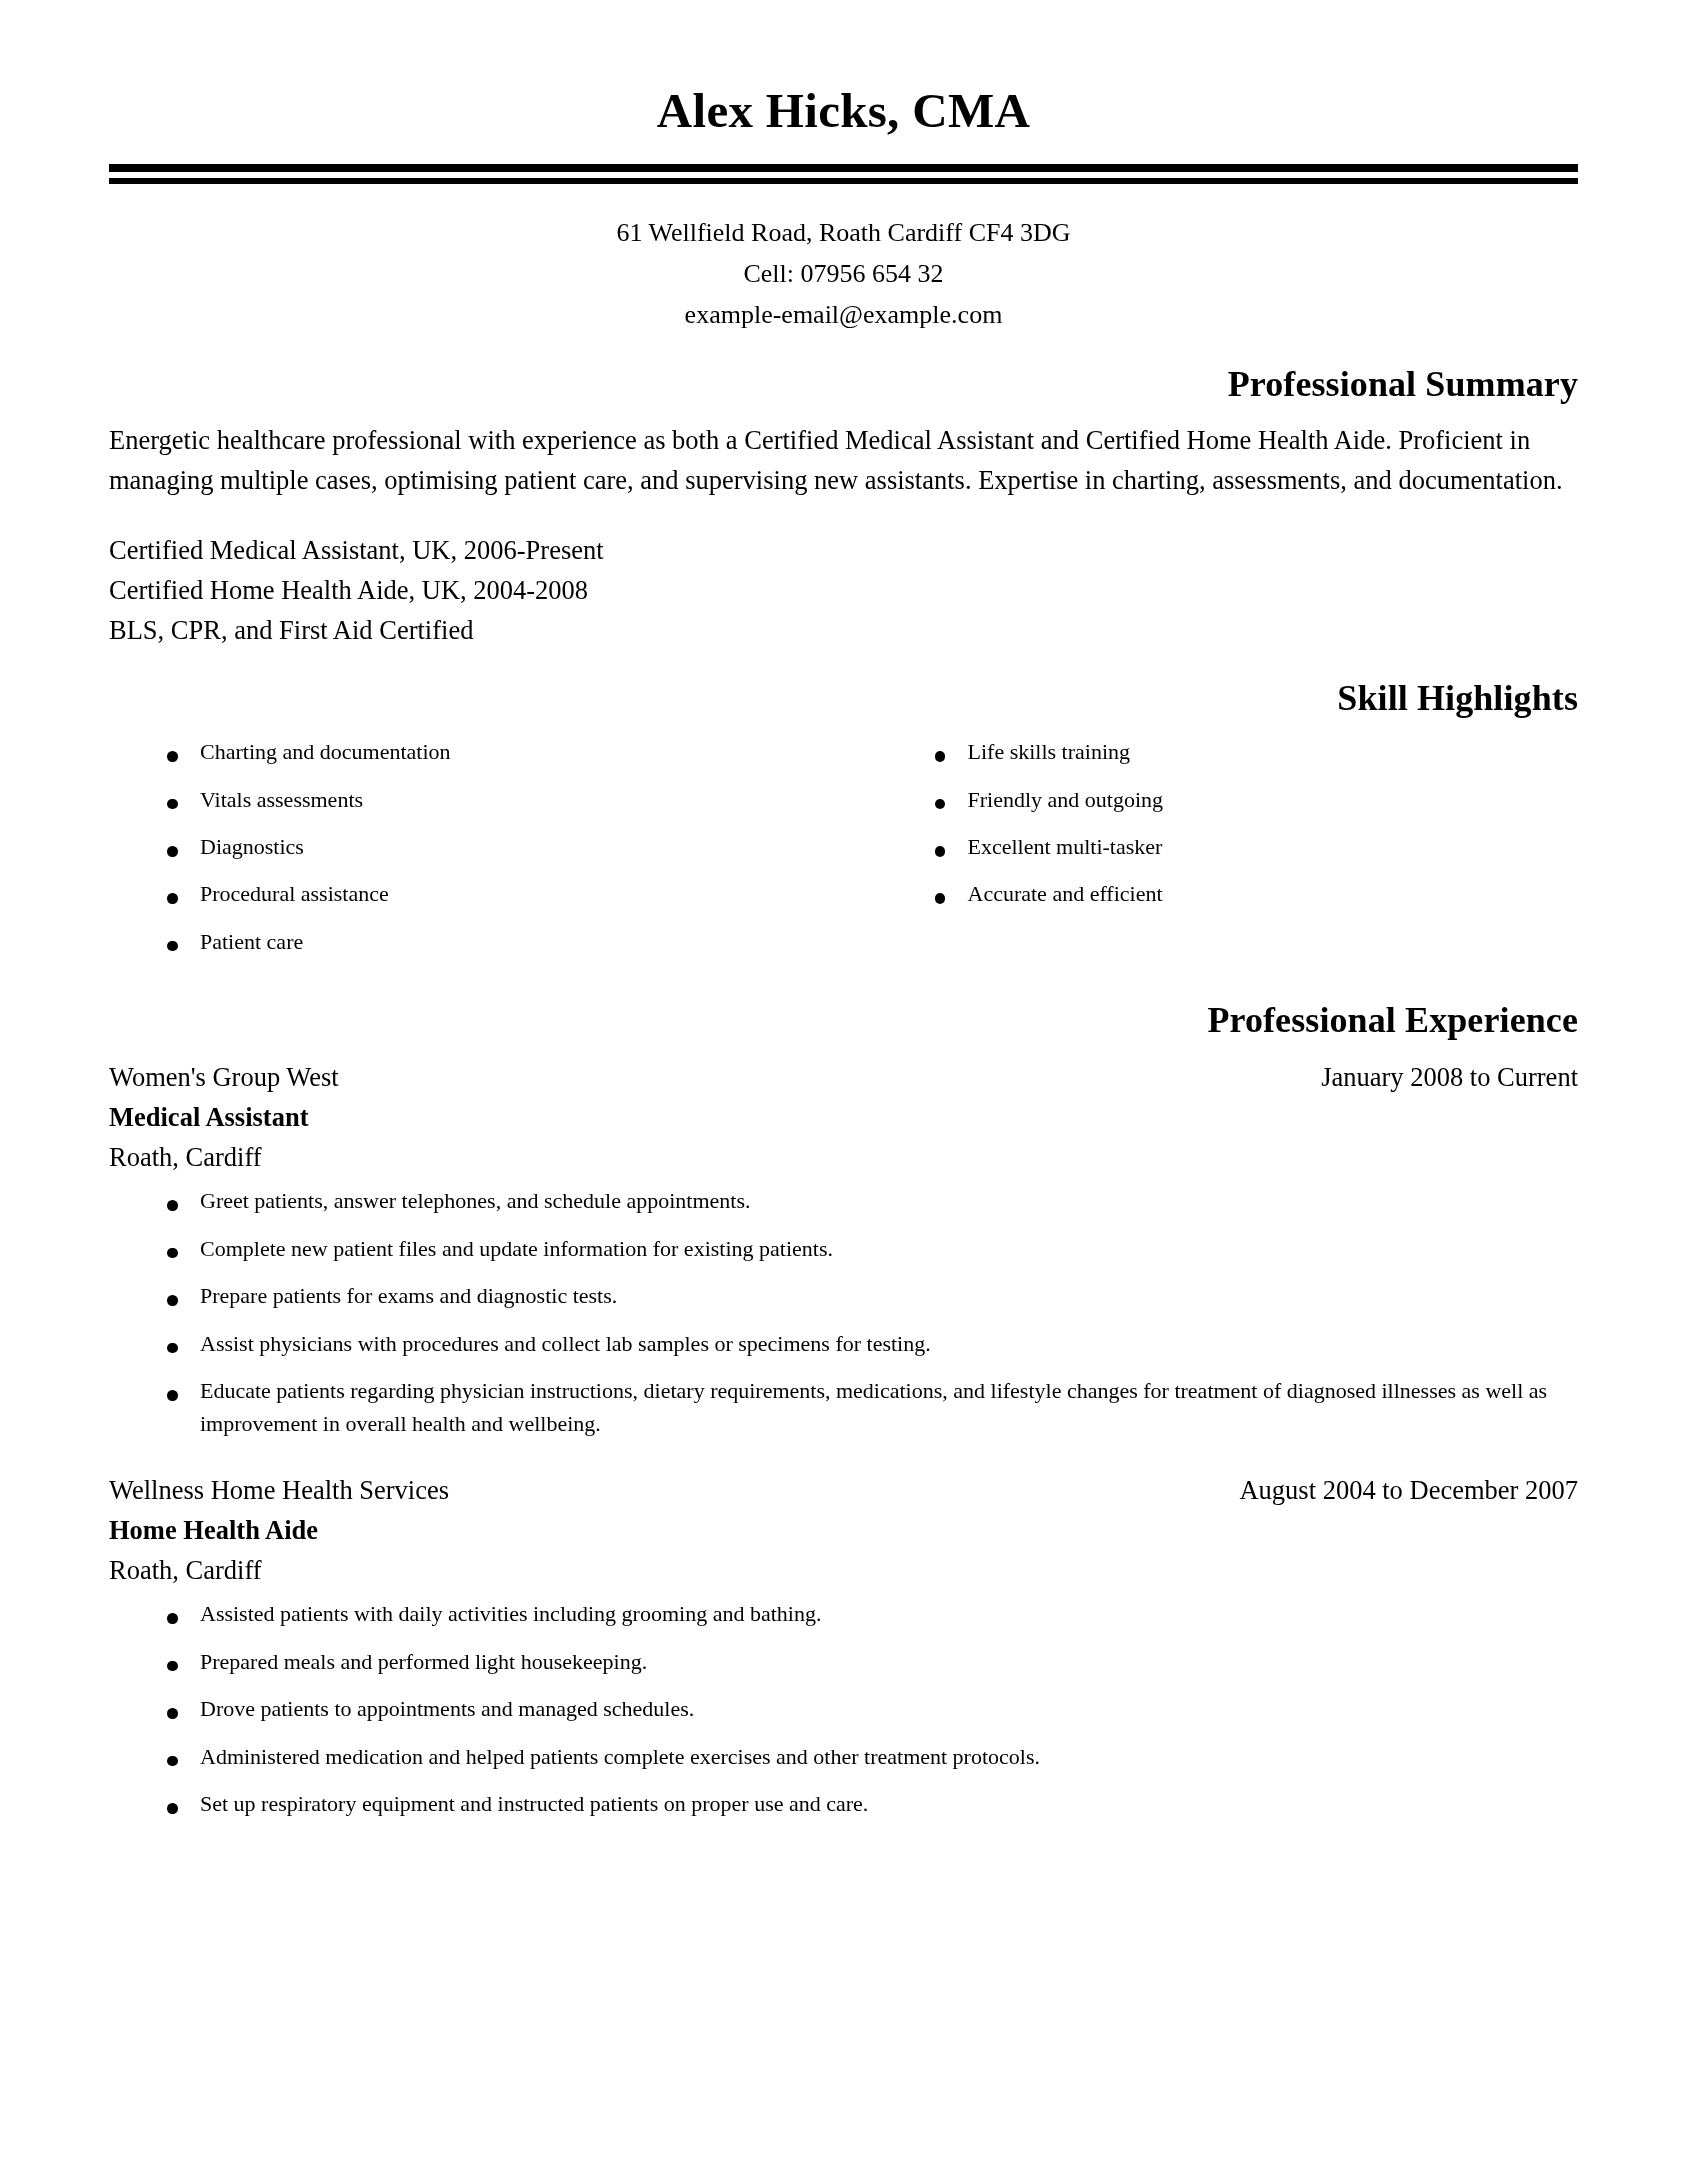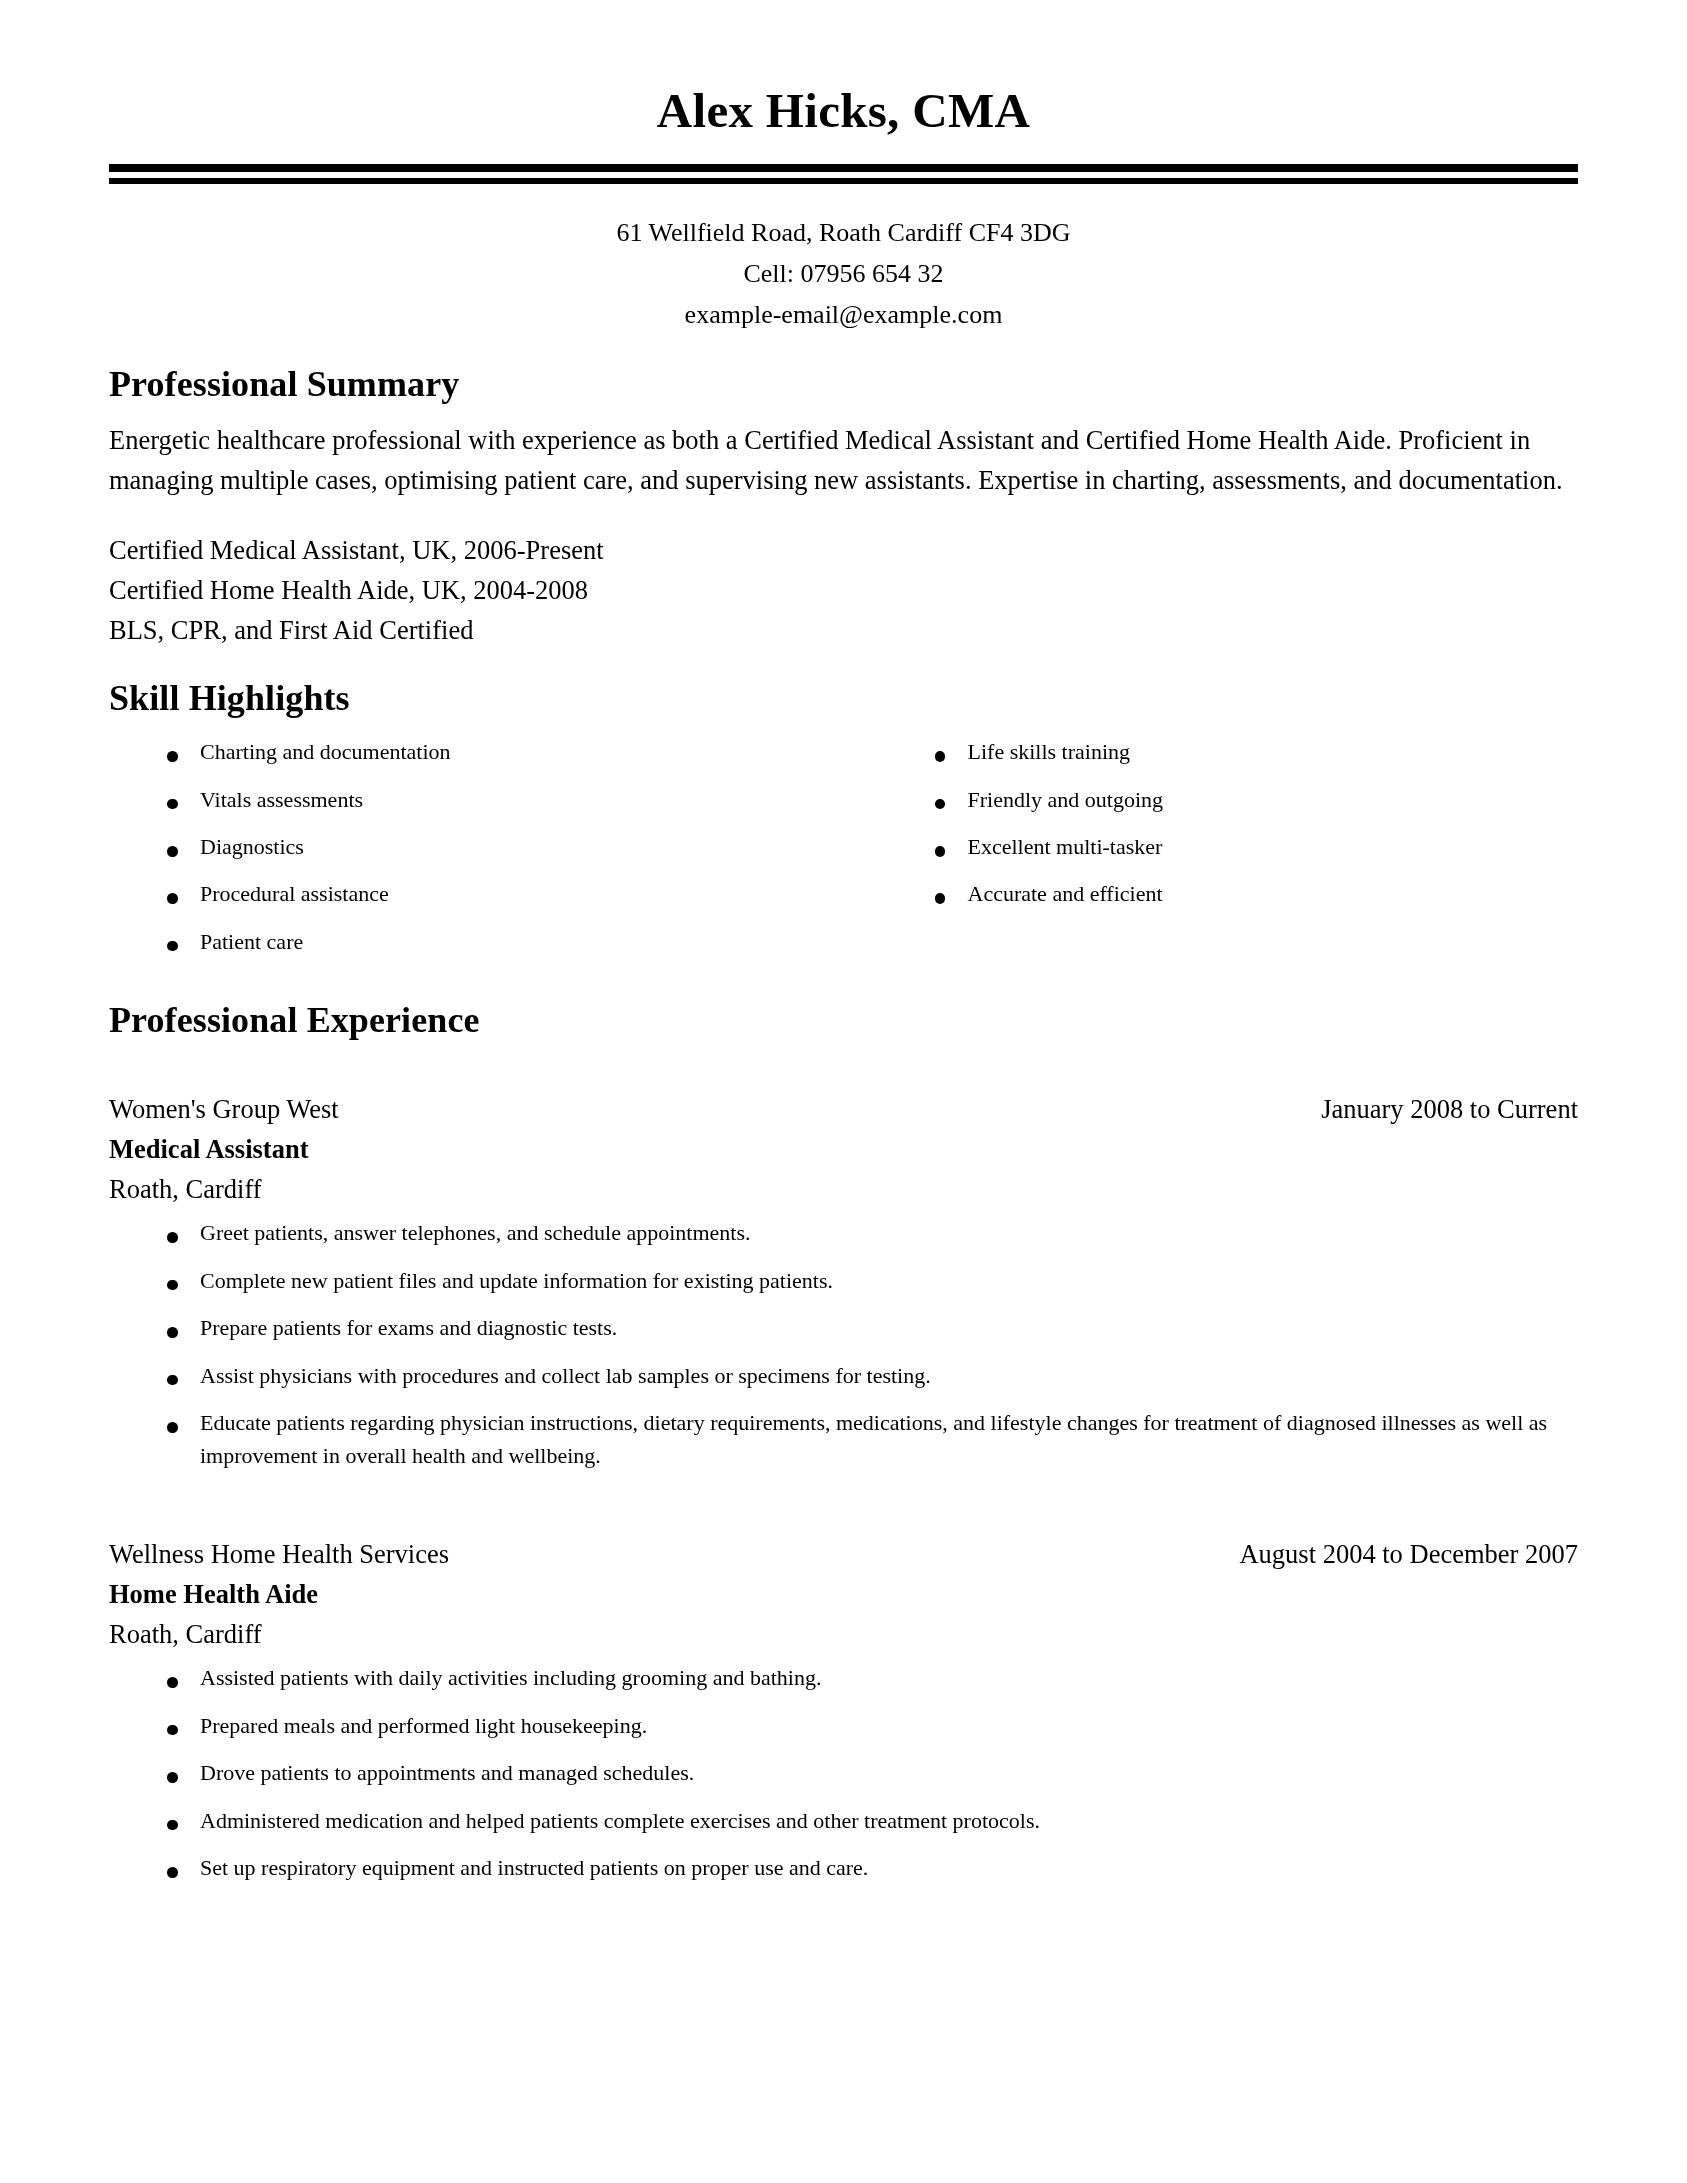--- a/index.html
+++ b/index.html
@@ -75,20 +75,21 @@
   
   .section {
     margin-top: 29px;
   }
   .section-title {
     font-size: 36px;
     font-weight: bold;
     line-height: 1.1;
     margin: 0 0 16px 0;
     letter-spacing: 0.1px;
+    text-align: right;
   }
 
   
   .body-text {
     font-size: 26.5px;
     line-height: 1.52;
     margin: 0;
     text-align: left;
   }
 
@@ -145,21 +146,21 @@
   .job + .job {
     margin-top: 29px;
   }
   .job-row {
     display: flex;
     justify-content: space-between;
     align-items: baseline;
     font-size: 26.5px;
     line-height: 1.52;
   }
-  .job-company { font-weight: normal; margin-top: 32px; }
+  .job-company { font-weight: normal; }
   .job-dates   { font-weight: normal; white-space: nowrap; }
   .job-title {
     font-size: 26.5px;
     font-weight: bold;
     line-height: 1.52;
   }
   .job-location {
     font-size: 26.5px;
     line-height: 1.52;
   }

